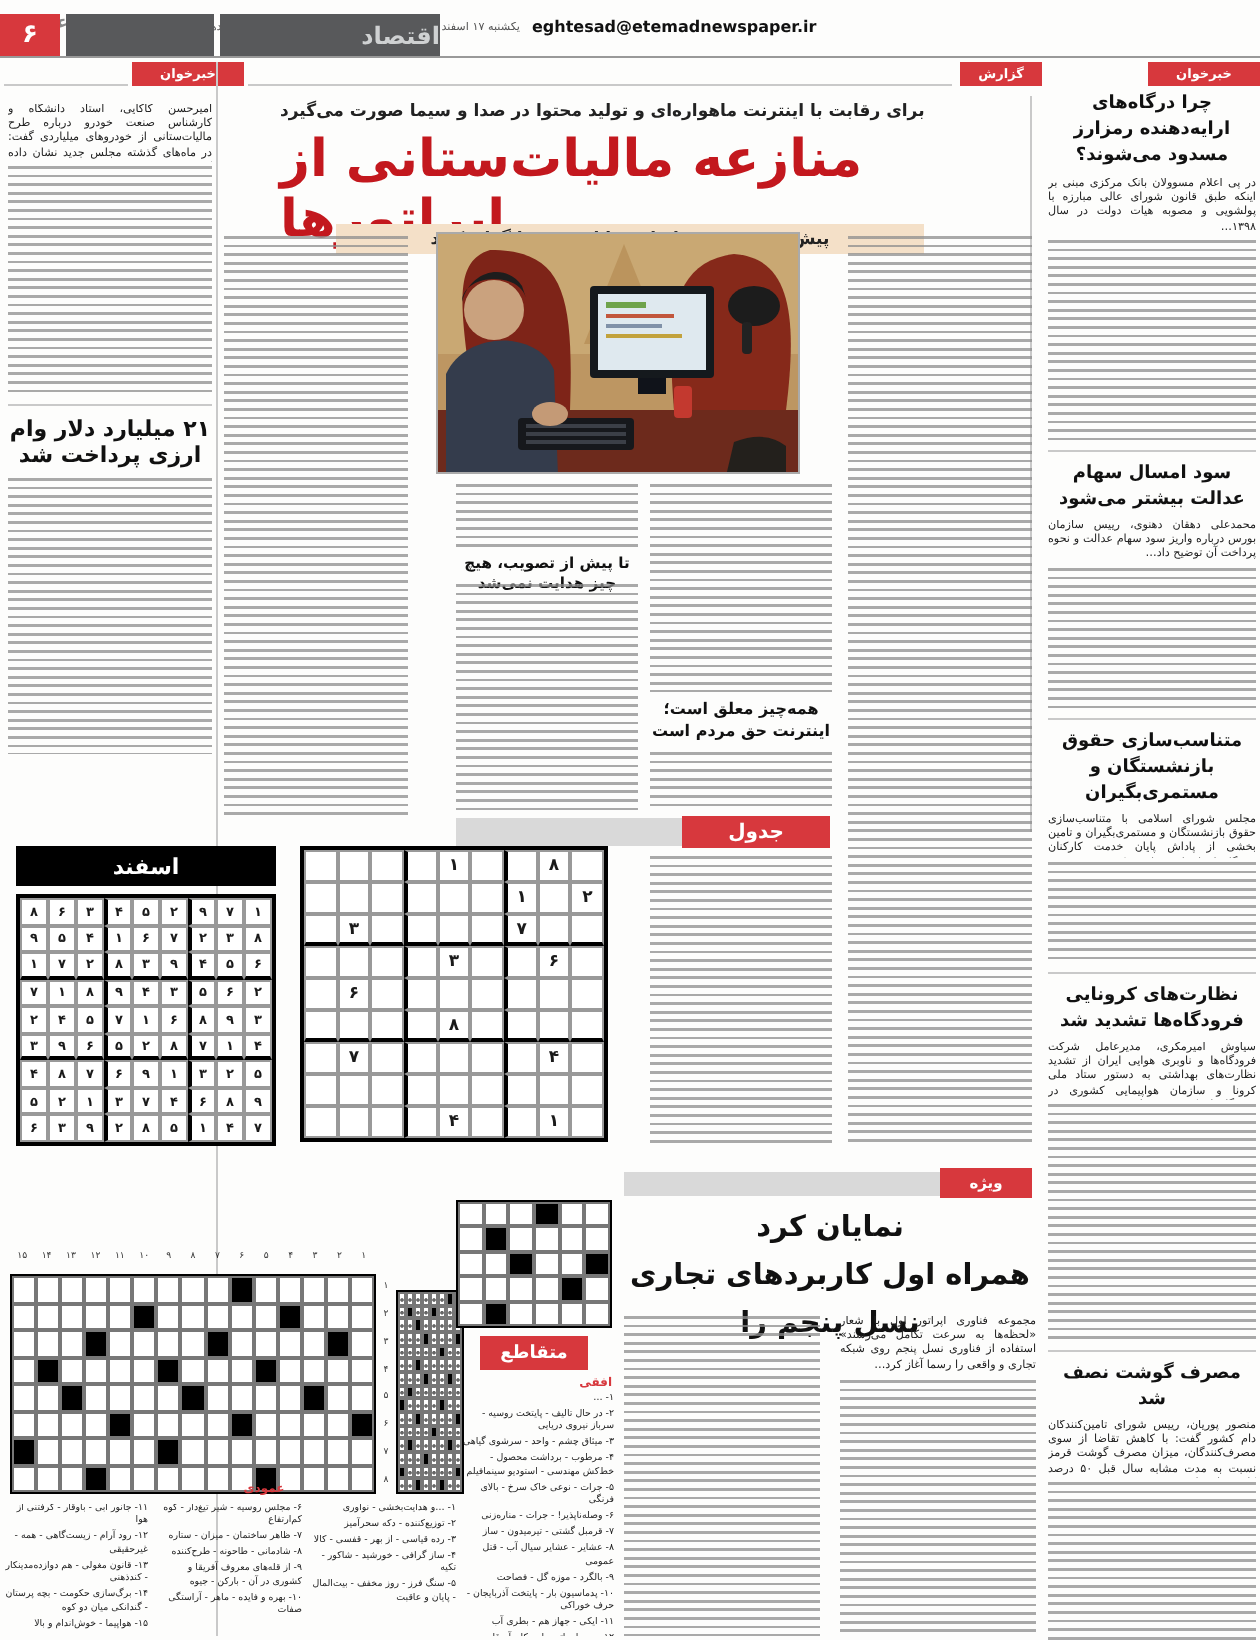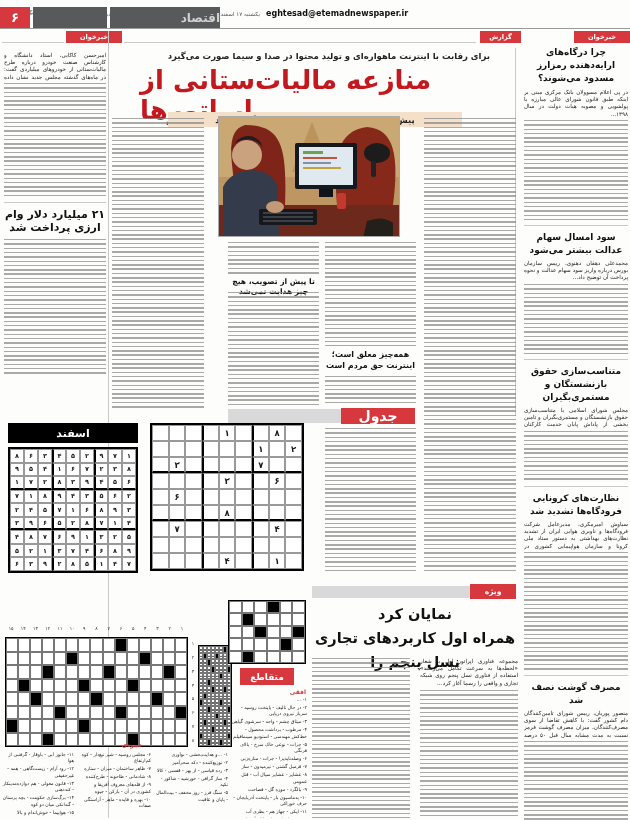--- a/index.html
+++ b/index.html
@@ -92,21 +92,21 @@
 </div>
 
 <div class="abs" style="left:4px;top:48px;width:102px;">
   <div class="excerpt" style="margin-top:4px;height:29px;">امیرحسن کاکایی، استاد دانشگاه و کارشناس صنعت خودرو درباره طرح مالیات‌ستانی از خودروهای میلیاردی گفت: در ماه‌های گذشته مجلس جدید نشان داده که…</div>
   <div class="sim" style="height:114px;margin-top:2px;"></div>
   <div class="hline" style="margin:5px 0;"></div>
   <div class="hl" style="font-size:11px;line-height:13px;">۲۱ میلیارد دلار وام ارزی پرداخت شد</div>
   <div class="sim" style="height:138px;margin-top:5px;"></div>
 </div>
 
-<div class="abs" style="right:140px;top:51px;width:350px;text-align:right;font-size:8.5px;font-weight:bold;color:#222;">برای رقابت با اینترنت ماهواره‌ای و تولید محتوا در صدا و سیما صورت می‌گیرد</div>
+<div class="abs" style="right:140px;top:51px;width:350px;text-align:left;font-size:8.5px;font-weight:bold;color:#222;">برای رقابت با اینترنت ماهواره‌ای و تولید محتوا در صدا و سیما صورت می‌گیرد</div>
 <div class="abs" style="right:140px;top:65px;width:350px;text-align:left;font-size:26px;font-weight:bold;color:var(--hlred);">منازعه مالیات‌ستانی از اپراتورها</div>
 <div class="abs" style="right:168px;top:98px;width:294px;height:15px;background:var(--tan);display:flex;align-items:center;justify-content:center;margin-top:14px;">
   <span style="font-size:8.5px;font-weight:bold;color:#222;">پیش‌بینی می‌شود اپراتورها اینترنت را گران کنند</span>
 </div>
 
 <div class="abs" style="left:218px;top:116px;width:182px;height:121px;border:1px solid #aaa;overflow:hidden;">
   <svg width="182" height="121" viewBox="0 0 182 121" xmlns="http://www.w3.org/2000/svg">
     <rect width="182" height="121" fill="#bd9662"></rect>
     <rect x="0" y="0" width="182" height="60" fill="#c9a873"></rect>
     <path d="M95 5 l20 50 l-40 0 z" fill="#b3874e" opacity="0.6"></path>
@@ -141,21 +141,21 @@
 <div class="abs sim" style="left:112px;top:118px;width:92px;height:290px;"></div>
 <div class="abs sim" style="left:325px;top:242px;width:91px;height:104px;"></div>
 <div class="abs hl" style="left:325px;top:349px;width:91px;font-size:8px;line-height:11px;">همه‌چیز معلق است؛ اینترنت حق مردم است</div>
 <div class="abs sim" style="left:325px;top:376px;width:91px;height:30px;"></div>
 <div class="abs sim" style="left:325px;top:428px;width:91px;height:144px;"></div>
 <div class="abs sim" style="left:228px;top:242px;width:91px;height:33px;"></div>
 <div class="abs hl" style="left:228px;top:277px;width:91px;font-size:7.6px;line-height:10px;">تا پیش از تصویب، هیچ چیز هدایت نمی‌شد</div>
 <div class="abs sim" style="left:228px;top:292px;width:91px;height:114px;"></div>
 
 <div class="abs" style="left:228px;top:409px;width:113px;height:14px;background:#d9d9d9;"></div>
-<div class="abs redbox" style="left:341px;top:408px;width:74px;height:16px;font-size:14px;">
+<div class="abs redbox" style="left:341px;top:408px;width:74px;height:16px;font-size:10px;">
     <span>جدول</span>
   </div>
 
 <div class="abs" style="left:312px;top:586px;width:158px;height:12px;background:#d9d9d9;"></div>
 <div class="abs redbox" style="left:470px;top:584px;width:46px;height:15px;font-size:7.5px;">
     <span>ویژه</span>
   </div>
 <div class="abs hl" style="left:312px;top:602px;width:206px;font-size:14.5px;line-height:24px;">
   <div>نمایان کرد</div>
   <div>همراه اول کاربردهای تجاری نسل پنجم را</div>

